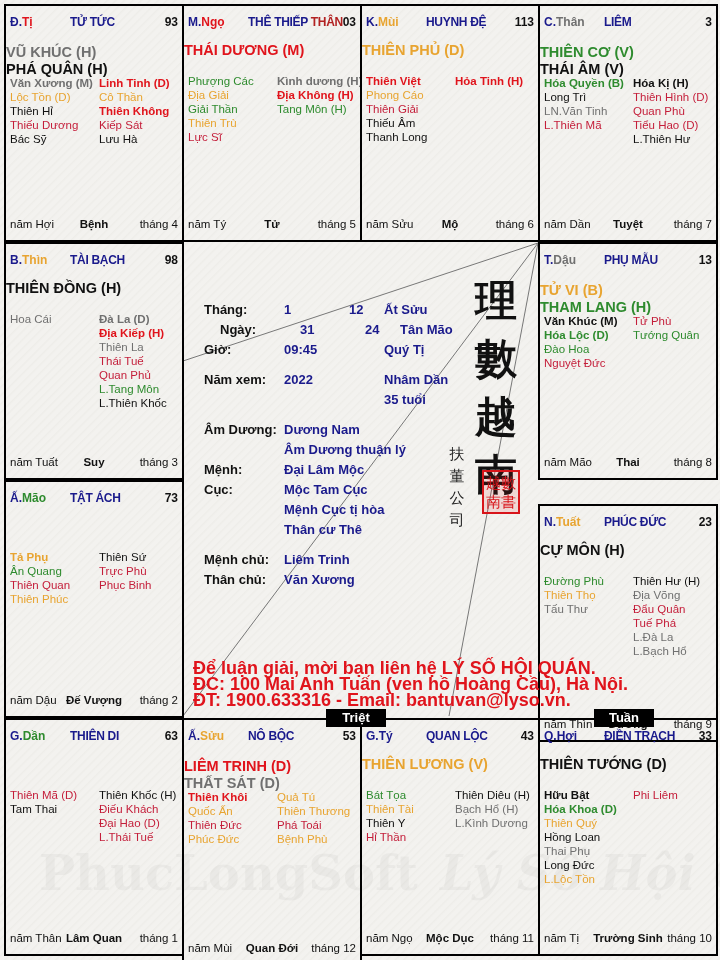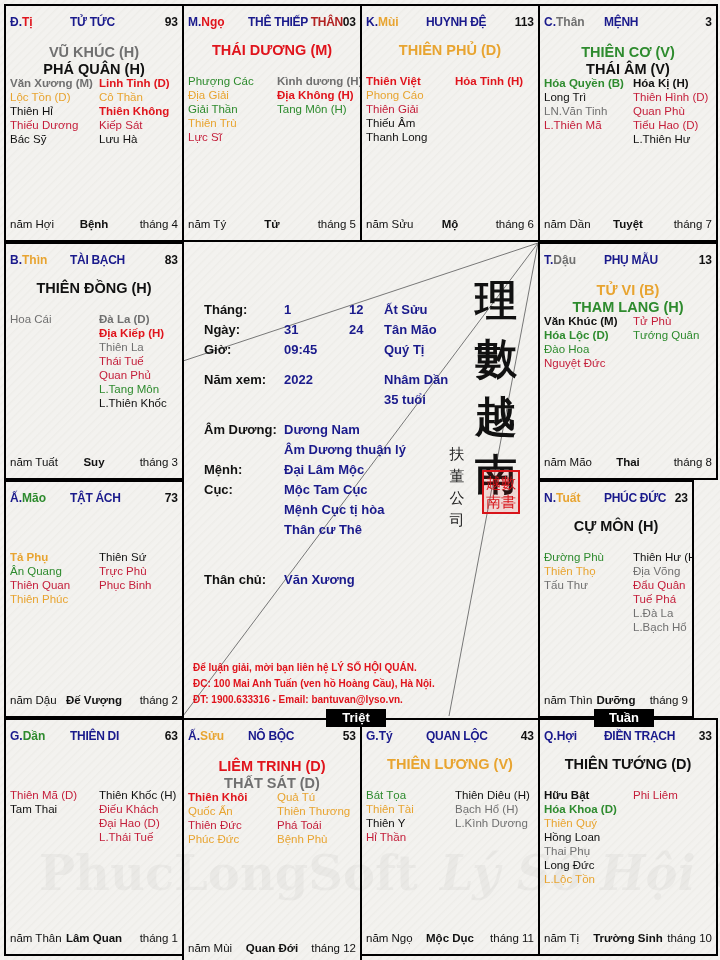--- a/index.html
+++ b/index.html
@@ -7,41 +7,41 @@
   body { font-family: "Liberation Sans", sans-serif; font-size: 12px; color: #111; position: relative; }
   #chart { position: absolute; left: 0; top: 0; width: 720px; height: 960px;
     background: repeating-linear-gradient(135deg, #f3f2ef 0px, #f3f2ef 3px, #eeede9 4px, #f3f2ef 6px); }
   .cell { position: absolute; width: 178px; height: 236px; border: 2px solid #000; overflow: hidden; }
   .hdr { position: absolute; top: 9px; left: 4px; right: 4px; height: 16px; font-weight: bold; font-size: 12px; }
   .hdr .can { position: absolute; left: 0; color: #1a1a8c; }
   .hdr .chi { font-weight: bold; }
   .hdr .name { position: absolute; left: 60px; color: #1a1a8c; letter-spacing: -0.3px; }
   .hdr .than { color: #b22222; }
   .hdr .age { position: absolute; right: 0; color: #111; }
-  .mains { position: absolute; top: 33px; left: 0; right: 0; text-align: center; font-weight: bold; font-size: 14.5px; line-height: 17px; }
+  .mains { position: absolute; top: 33px; left: 0; right: 0; font-weight: bold; font-size: 14.5px; line-height: 17px; }
   .stars { position: absolute; top: 71px; left: 4px; right: 2px; }
   .col { position: absolute; top: 0; width: 88px; font-size: 11.5px; line-height: 14px; white-space: nowrap; }
   .col.l { left: 0; }
   .col.r { left: 89px; }
   .b { font-weight: bold; }
   .foot { position: absolute; bottom: 8px; left: 4px; right: 4px; height: 14px; font-size: 11.5px; }
   .foot .nam { position: absolute; left: 0; }
   .foot .stage { position: absolute; left: 0; right: 0; text-align: center; font-weight: bold; }
   .foot .mon { position: absolute; right: 0; }
   .center { position: absolute; left: 182px; top: 242px; width: 356px; height: 476px; }
   .lines { position: absolute; left: 0; top: 0; width: 720px; height: 960px; pointer-events: none; }
   .info { position: absolute; left: 204px; font-size: 13px; font-weight: bold; line-height: 20px; }
   .info .lbl { position: absolute; left: 0; color: #111; white-space: nowrap; }
   .info .v1 { position: absolute; left: 80px; color: #1a1a8c; white-space: nowrap; }
   .info .v2 { position: absolute; left: 145px; color: #1a1a8c; }
   .info .v3 { position: absolute; left: 180px; color: #1a1a8c; white-space: nowrap; }
   .calli { position: absolute; left: 468px; top: 272px; width: 56px; font-family: "DejaVu Serif", serif; font-weight: bold; font-size: 42px; line-height: 58px; color: #111; text-align: center; }
   .small-calli { position: absolute; left: 447px; top: 443px; width: 20px; font-family: "DejaVu Serif", serif; font-size: 15px; line-height: 22px; color: #222; text-align: center; }
   .seal { position: absolute; left: 482px; top: 470px; width: 38px; height: 44px; border: 2px solid #d8141a; background: rgba(220,30,30,0.12); color: #d8141a; font-family: "DejaVu Serif", serif; font-size: 15px; line-height: 19px; text-align: center; padding-top: 2px; }
-  .contact { position: absolute; left: 193px; top: 660px; width: 345px; color: #e0141c; font-weight: bold; font-size: 10px; line-height: 16px; white-space: nowrap; }
+  .contact { position: absolute; left: 193px; top: 660px; width: 345px; color: #e0141c; font-weight: bold; font-size: 18px; line-height: 16px; white-space: nowrap; }
   .tag { position: absolute; height: 18px; background: #000; color: #fff; font-weight: bold; font-size: 13px; line-height: 18px; text-align: center; }
   .wm { position: absolute; font-size: 48px; color: rgba(0,0,0,0.035); font-family: "DejaVu Serif", serif; font-weight: bold; white-space: nowrap; }
 </style>
 </head>
 <body>
 
 <div id="chart">
   <div class="wm" style="left:39px; top:845px;">PhucLongSoft</div>
   <div class="wm" style="left:440px; top:845px; font-style:italic;">Lý Số Hội Quán</div>
 
@@ -136,21 +136,21 @@
     </div>
     <div class="foot">
       <span class="nam">năm Sửu</span>
       <span class="stage">Mộ</span>
       <span class="mon">tháng 6</span>
     </div>
       </div>
       <div class="cell" style="left: 538px; top: 4px; width: 180px; height: 238px;">
     <div class="hdr">
       <span class="can"><span>C.</span><span class="chi" style="color:#707070">Thân</span></span>
-      <span class="name"><span>MỆNH</span></span>
+      <span class="name"><span>LIÊM</span></span>
       <span class="age">3</span>
     </div>
     <div class="mains" style="top:38px">
           <div style="color:#2e8b2e">THIÊN CƠ (V)</div>
           <div style="color:#111111">THÁI ÂM (V)</div>
         </div>
     <div class="stars" style="top:70px">
       <div class="col l">
             <div class="b" style="color:#2e8b2e">Hóa Quyền (B)</div>
             <div class="" style="color:#111111">Long Trì</div>
@@ -168,21 +168,21 @@
     <div class="foot">
       <span class="nam">năm Dần</span>
       <span class="stage">Tuyệt</span>
       <span class="mon">tháng 7</span>
     </div>
       </div>
       <div class="cell" style="left: 4px; top: 242px; width: 180px; height: 238px;">
     <div class="hdr">
       <span class="can"><span>B.</span><span class="chi" style="color:#e8a430">Thìn</span></span>
       <span class="name"><span>TÀI BẠCH</span></span>
-      <span class="age">83</span>
+      <span class="age">98</span>
     </div>
     <div class="mains" style="top:36px">
           <div style="color:#111111">THIÊN ĐỒNG (H)</div>
         </div>
     <div class="stars" style="top:68px">
       <div class="col l">
             <div class="" style="color:#707070">Hoa Cái</div>
           </div>
       <div class="col r">
             <div class="b" style="color:#707070">Đà La (D)</div>
@@ -247,21 +247,21 @@
             <div class="" style="color:#c41e3a">Trực Phù</div>
             <div class="" style="color:#c41e3a">Phục Binh</div>
           </div>
     </div>
     <div class="foot">
       <span class="nam">năm Dậu</span>
       <span class="stage">Đế Vượng</span>
       <span class="mon">tháng 2</span>
     </div>
       </div>
-      <div class="cell" style="left: 538px; top: 480px; width: 156px; height: 238px;">
+      <div class="cell" style="left: 538px; top: 504px; width: 180px; height: 238px;">
     <div class="hdr">
       <span class="can"><span>N.</span><span class="chi" style="color:#e8a430">Tuất</span></span>
       <span class="name"><span>PHÚC ĐỨC</span></span>
       <span class="age">23</span>
     </div>
     <div class="mains" style="top:36px">
           <div style="color:#111111">CỰ MÔN (H)</div>
         </div>
     <div class="stars" style="top:68px">
       <div class="col l">
@@ -400,21 +400,21 @@
 
   <div class="center"></div>
 
   <div class="info" style="top:260px; width:260px; height:100px;">
     <div style="position:absolute; top:40px; width:260px; height:20px;">
       <span class="lbl">Tháng:</span>
       <span class="v1">1</span>
       <span class="v2">12</span>
       <span class="v3">Ất Sửu</span>
     </div>
-    <div style="position:absolute; top:60px; width:260px; height:20px;">
+    <div style="position:absolute; top:60px; width:260px; height:20px;margin-left:16px;">
       <span class="lbl">Ngày:</span>
       <span class="v1">31</span>
       <span class="v2">24</span>
       <span class="v3">Tân Mão</span>
     </div>
     <div style="position:absolute; top:80px; width:260px; height:20px;">
       <span class="lbl">Giờ:</span>
       <span class="v1">09:45</span>
       <span class="v3">Quý Tị</span>
     </div>
@@ -448,20 +448,24 @@
         <span class="lbl"></span>
         <span class="v1">Mệnh Cục tị hòa</span>
       </div>
     <div style="position:absolute; top:100px; width:260px; height:20px;">
         <span class="lbl"></span>
         <span class="v1">Thân cư Thê</span>
       </div>
   </div>
 
   <div class="info" style="top:550px; width:260px; height:40px;">
+    <div style="position:absolute; top:0px; width:260px; height:20px;">
+        <span class="lbl">Mệnh chủ:</span>
+        <span class="v1">Liêm Trinh</span>
+      </div>
     <div style="position:absolute; top:20px; width:260px; height:20px;">
         <span class="lbl">Thân chủ:</span>
         <span class="v1">Văn Xương</span>
       </div>
   </div>
 
   <div class="calli">
     <div>理</div>
     <div>數</div>
     <div>越</div>

